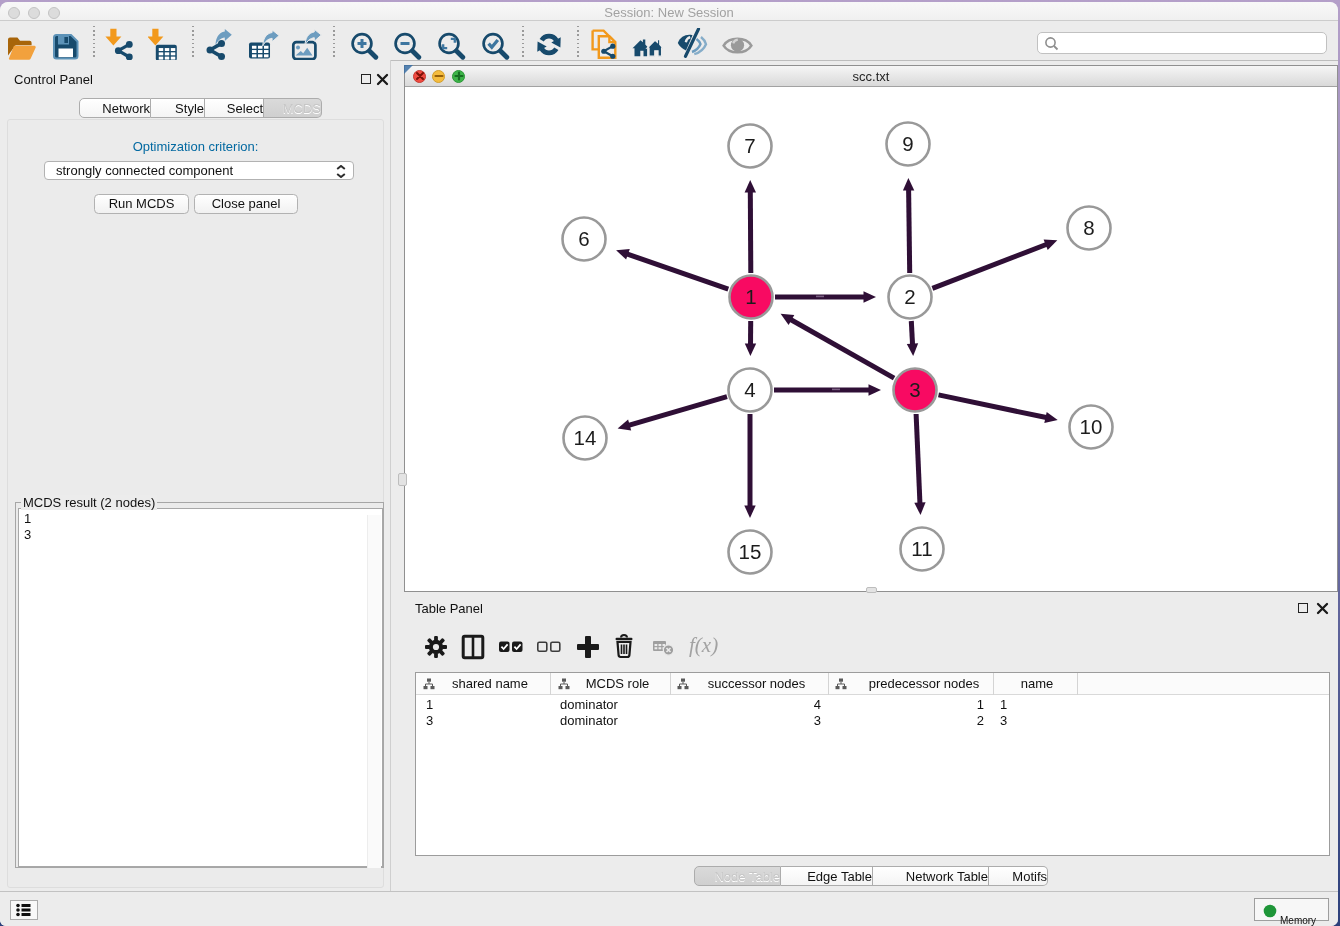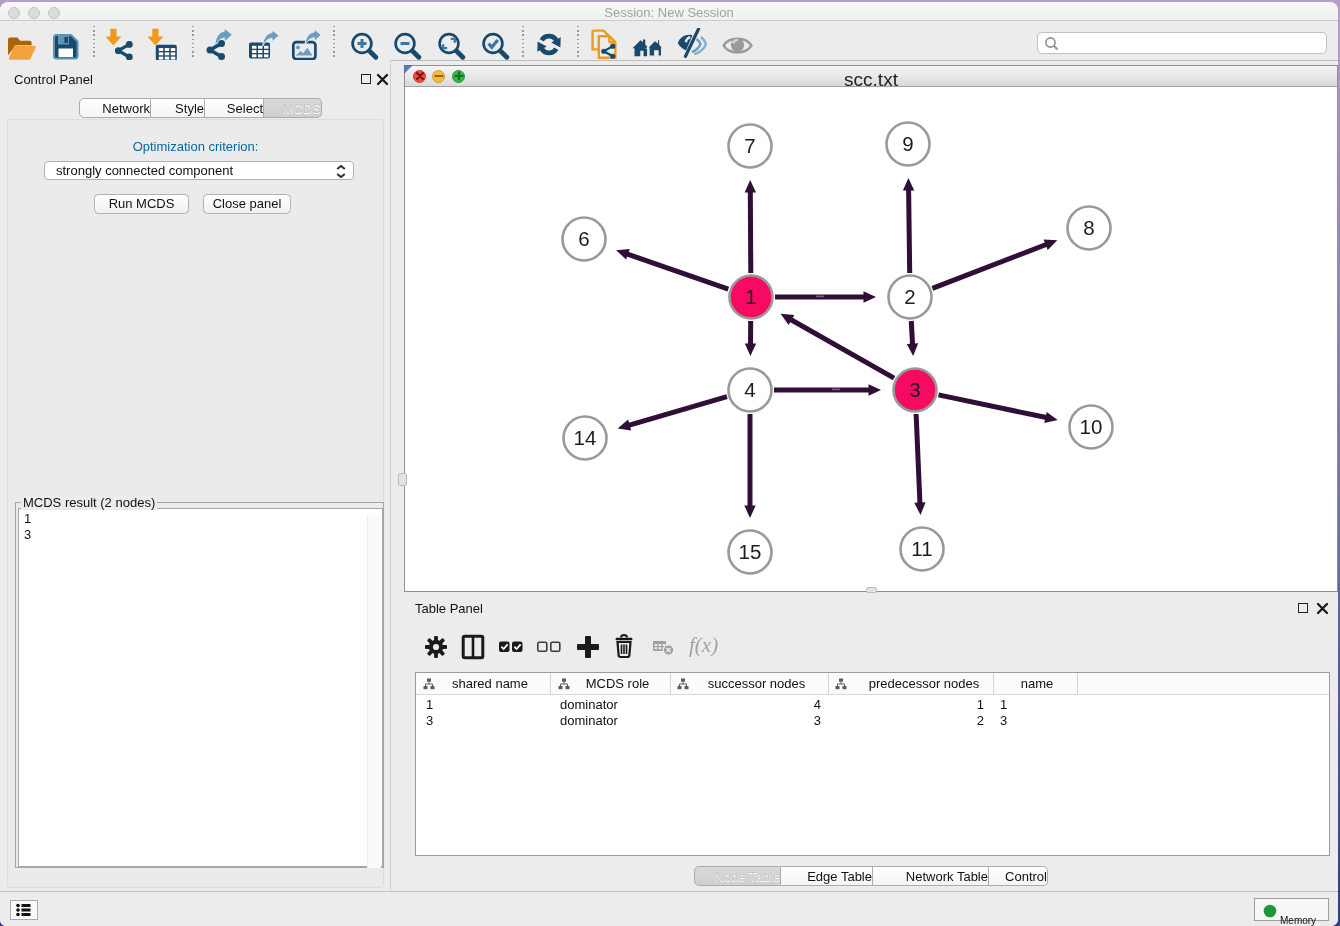--- a/index.html
+++ b/index.html
@@ -55,21 +55,21 @@
                background:#fff; border:1px solid #a8a8a8; font-size:13px; color:#111; }
   #vscroll { position:absolute; right:1px; top:6px; width:14px; height:353px;
              background:#fafafa; border-left:1px solid #ededed; }
   
   #netwin { position:absolute; left:404px; top:5px; width:934px; height:527px;
             border:1px solid #909090; background:#fff; }
   #nettitle { position:absolute; left:0; top:0; width:100%; height:21px;
               background:linear-gradient(#f6f6f6,#d9d9d9); border-bottom:1px solid #a2a2a2; }
   .light { position:absolute; top:3.5px; width:13px; height:13px; border-radius:50%; }
   #nettitletext { position:absolute; left:0; top:3px; width:100%; text-align:center;
-                  font-size:19px; color:#242424; }
+                  font-size:13px; color:#242424; }
   
   #tpanel { position:absolute; left:392px; top:534px; width:948px; height:297px;
             background:#ececec; }
   #ttable { position:absolute; left:23px; top:78px; width:915px; height:184px;
             background:#fff; border:1px solid #9c9c9c; }
   .thead { position:absolute; left:0; top:0; width:100%; height:22px;
            background:#fbfbfb; border-bottom:1px solid #d9d9d9; }
   .thcol { position:absolute; top:0; height:22px; border-right:1px solid #d4d4d4;
            font-size:13px; color:#111; text-align:center; line-height:22px; }
   .trow { position:absolute; left:0; width:100%; height:16px; font-size:13px; color:#111; }
@@ -240,21 +240,21 @@
       </div>
       <div class="abs" style="left:7px;top:59px;width:377px;height:769px;background:#ebebeb;border:1px solid #dddddd;border-radius:3px"></div>
       <div id="optlabel">Optimization criterion:</div>
       <div id="combo">strongly connected component
         <svg class="abs" style="right:7px;top:3px" width="10" height="13" viewBox="0 0 10 13">
             <path d="M1.2,4 L5,0.9 L8.8,4" stroke="#2e2e2e" stroke-width="1.9" fill="none"></path>
             <path d="M1.2,9 L5,12.1 L8.8,9" stroke="#2e2e2e" stroke-width="1.9" fill="none"></path>
           </svg>
       </div>
       <div class="btn" style="left:94px;top:134px;width:95px">Run MCDS</div>
-      <div class="btn" style="left:203px;top:134px;width:88px">Close panel</div>
+      <div class="btn" style="left:194px;top:134px;width:104px">Close panel</div>
       <div id="fieldset">
         <div id="resultbox">
           <div class="abs" style="left:5px;top:2px;line-height:16px">1<br>3</div>
           <div id="vscroll"></div>
         </div>
         <legend class="lg">MCDS result (2 nodes)</legend>
       </div>
     </div>
     <div id="netwin">
       <div id="nettitle">
@@ -446,21 +446,21 @@
           <div class="tcell" style="left:144px">dominator</div>
           <div class="tcell" style="left:255px;width:150px;text-align:right">3</div>
           <div class="tcell" style="left:413px;width:155px;text-align:right">2</div>
           <div class="tcell" style="left:584px">3</div>
         </div>
       </div>
       <div class="tabs" style="left:302px;top:272px">
         <div class="tab sel first" style="width:87px">Node Table</div>
         <div class="tab" style="width:92px">Edge Table</div>
         <div class="tab" style="width:116px">Network Table</div>
-        <div class="tab last" style="width:59px">Control</div>
+        <div class="tab last" style="width:59px">Motifs</div>
       </div>
     </div>
   </div>
   <div id="statusbar">
     <div id="listbtn">
       <svg width="26" height="18" viewBox="0 0 26 18" style="position:absolute;left:0;top:0">
         <g fill="#111">
             <circle cx="7" cy="4.5" r="1.8"></circle>
             <circle cx="7" cy="9" r="1.8"></circle>
             <circle cx="7" cy="13.5" r="1.8"></circle>

